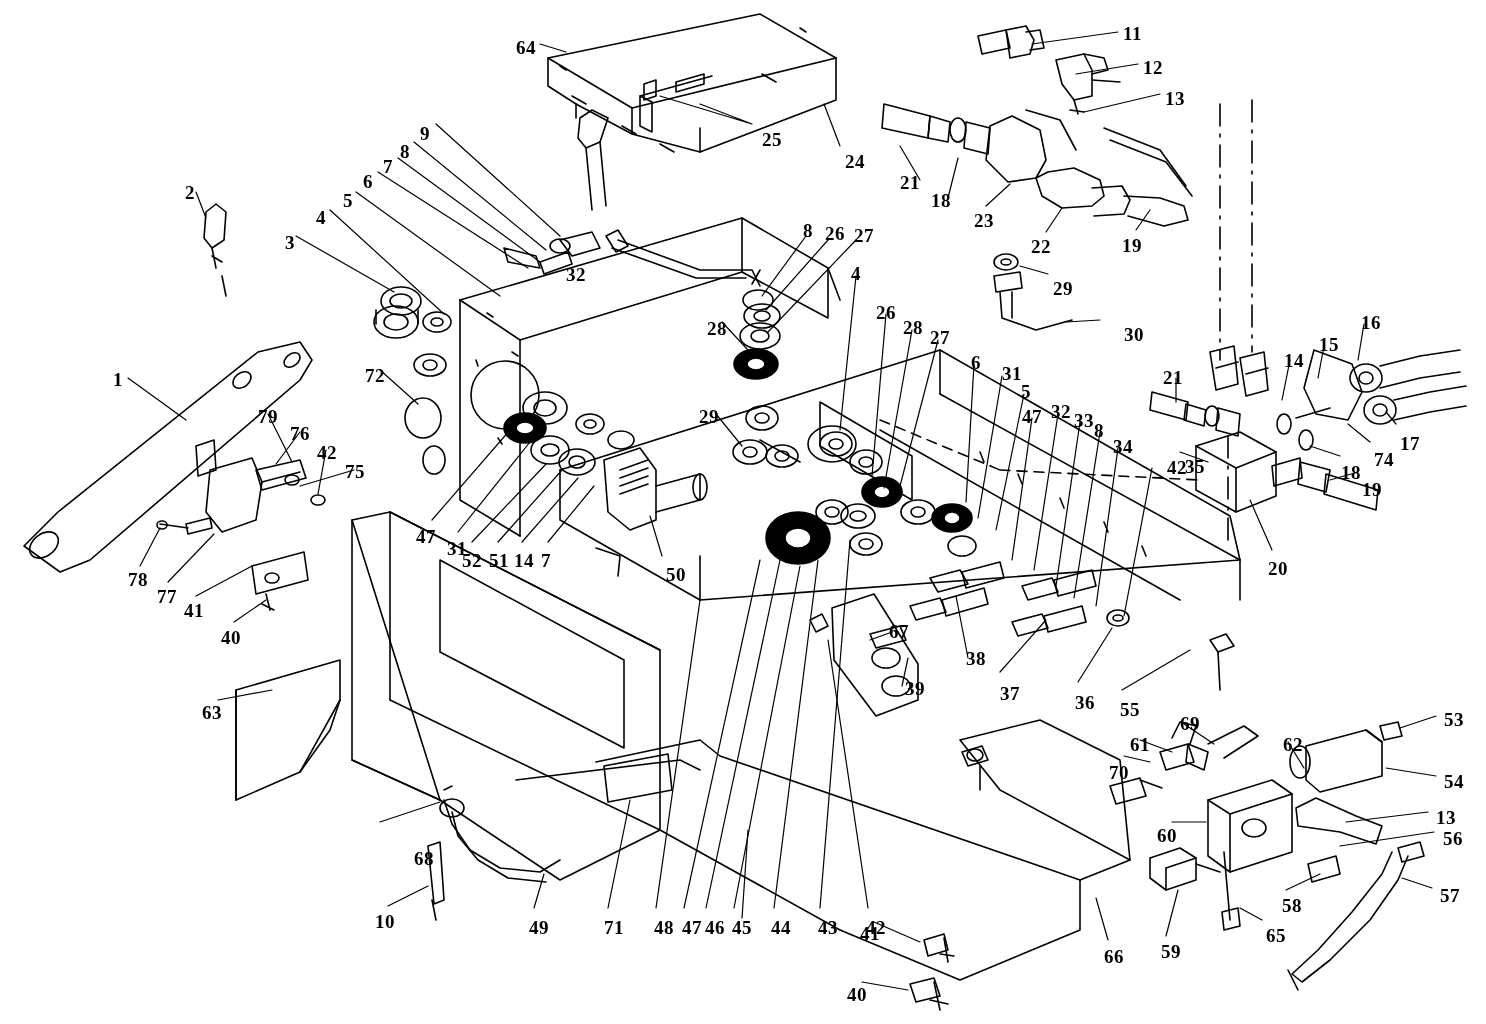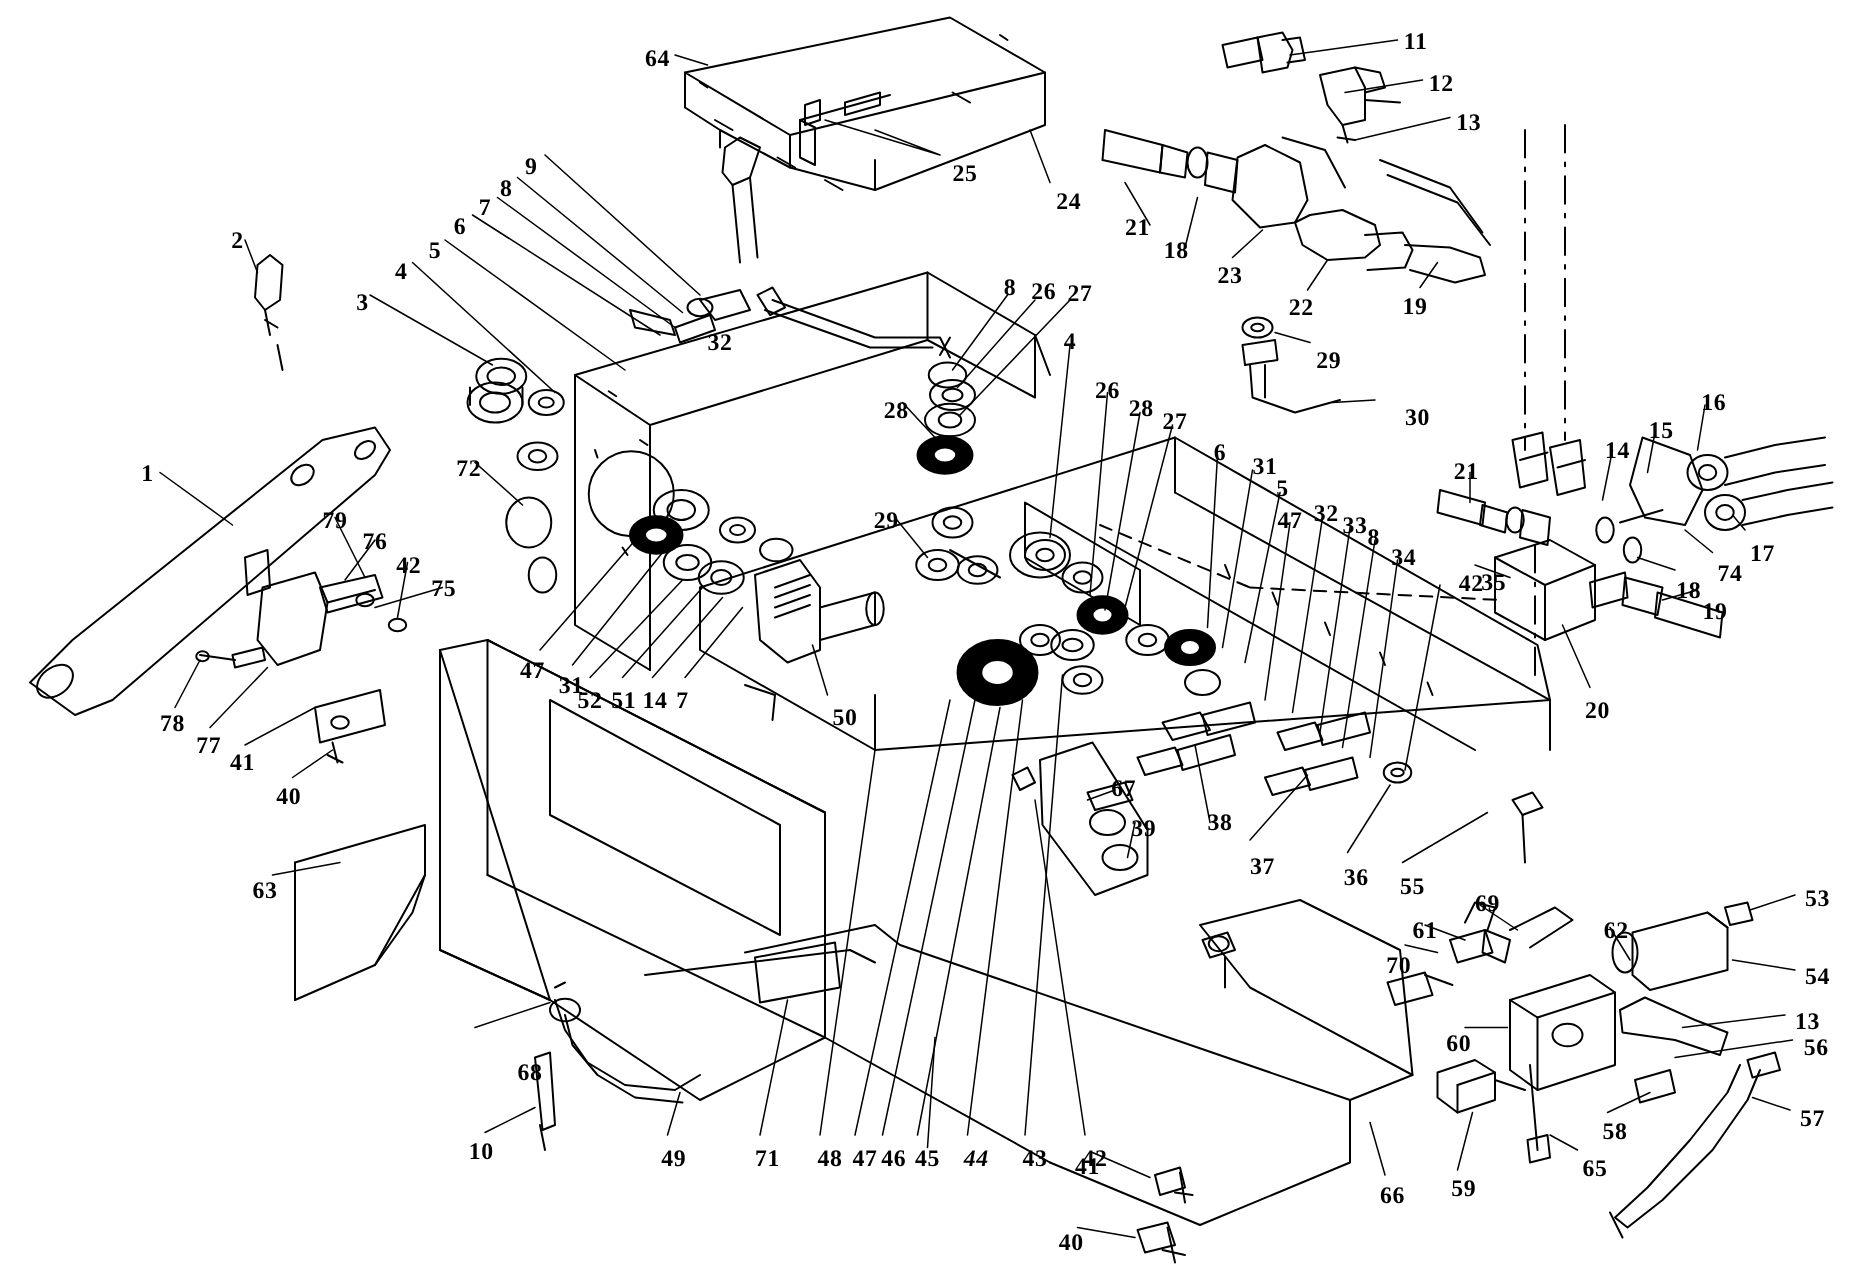--- a/index.html
+++ b/index.html
@@ -461,25 +461,25 @@
       <div class="callout" style="left: 221px; top: 628px;">40</div>
       <div class="callout" style="left: 202px; top: 703px;">63</div>
       <div class="callout" style="left: 366px; top: 849px; margin-left: 48px;">68</div>
       <div class="callout" style="left: 375px; top: 912px;">10</div>
       <div class="callout" style="left: 529px; top: 918px;">49</div>
       <div class="callout" style="left: 604px; top: 918px;">71</div>
       <div class="callout" style="left: 654px; top: 918px;">48</div>
       <div class="callout" style="left: 682px; top: 918px;">47</div>
       <div class="callout" style="left: 705px; top: 918px;">46</div>
       <div class="callout" style="left: 732px; top: 918px;">45</div>
-      <div class="callout" style="left: 771px; top: 918px; font-style: italic;">44</div>
+      <div class="callout" style="left: 771px; top: 918px;">44</div>
       <div class="callout" style="left: 818px; top: 918px;">43</div>
       <div class="callout" style="left: 866px; top: 918px;">42</div>
       <div class="callout" style="left: 889px; top: 622px;">67</div>
-      <div class="callout" style="left: 905px; top: 654px;">39</div>
+      <div class="callout" style="left: 905px; top: 679px;">39</div>
       <div class="callout" style="left: 966px; top: 649px; text-align: center;">38</div>
       <div class="callout" style="left: 1000px; top: 684px;">37</div>
       <div class="callout" style="left: 1075px; top: 693px;">36</div>
       <div class="callout" style="left: 1120px; top: 700px;">55</div>
       <div class="callout" style="left: 1163px; top: 368px;">21</div>
       <div class="callout" style="left: 1284px; top: 351px;">14</div>
       <div class="callout" style="left: 1319px; top: 335px;">15</div>
       <div class="callout" style="left: 1361px; top: 313px;">16</div>
       <div class="callout" style="left: 1400px; top: 434px;">17</div>
       <div class="callout" style="left: 1374px; top: 450px;">74</div>

